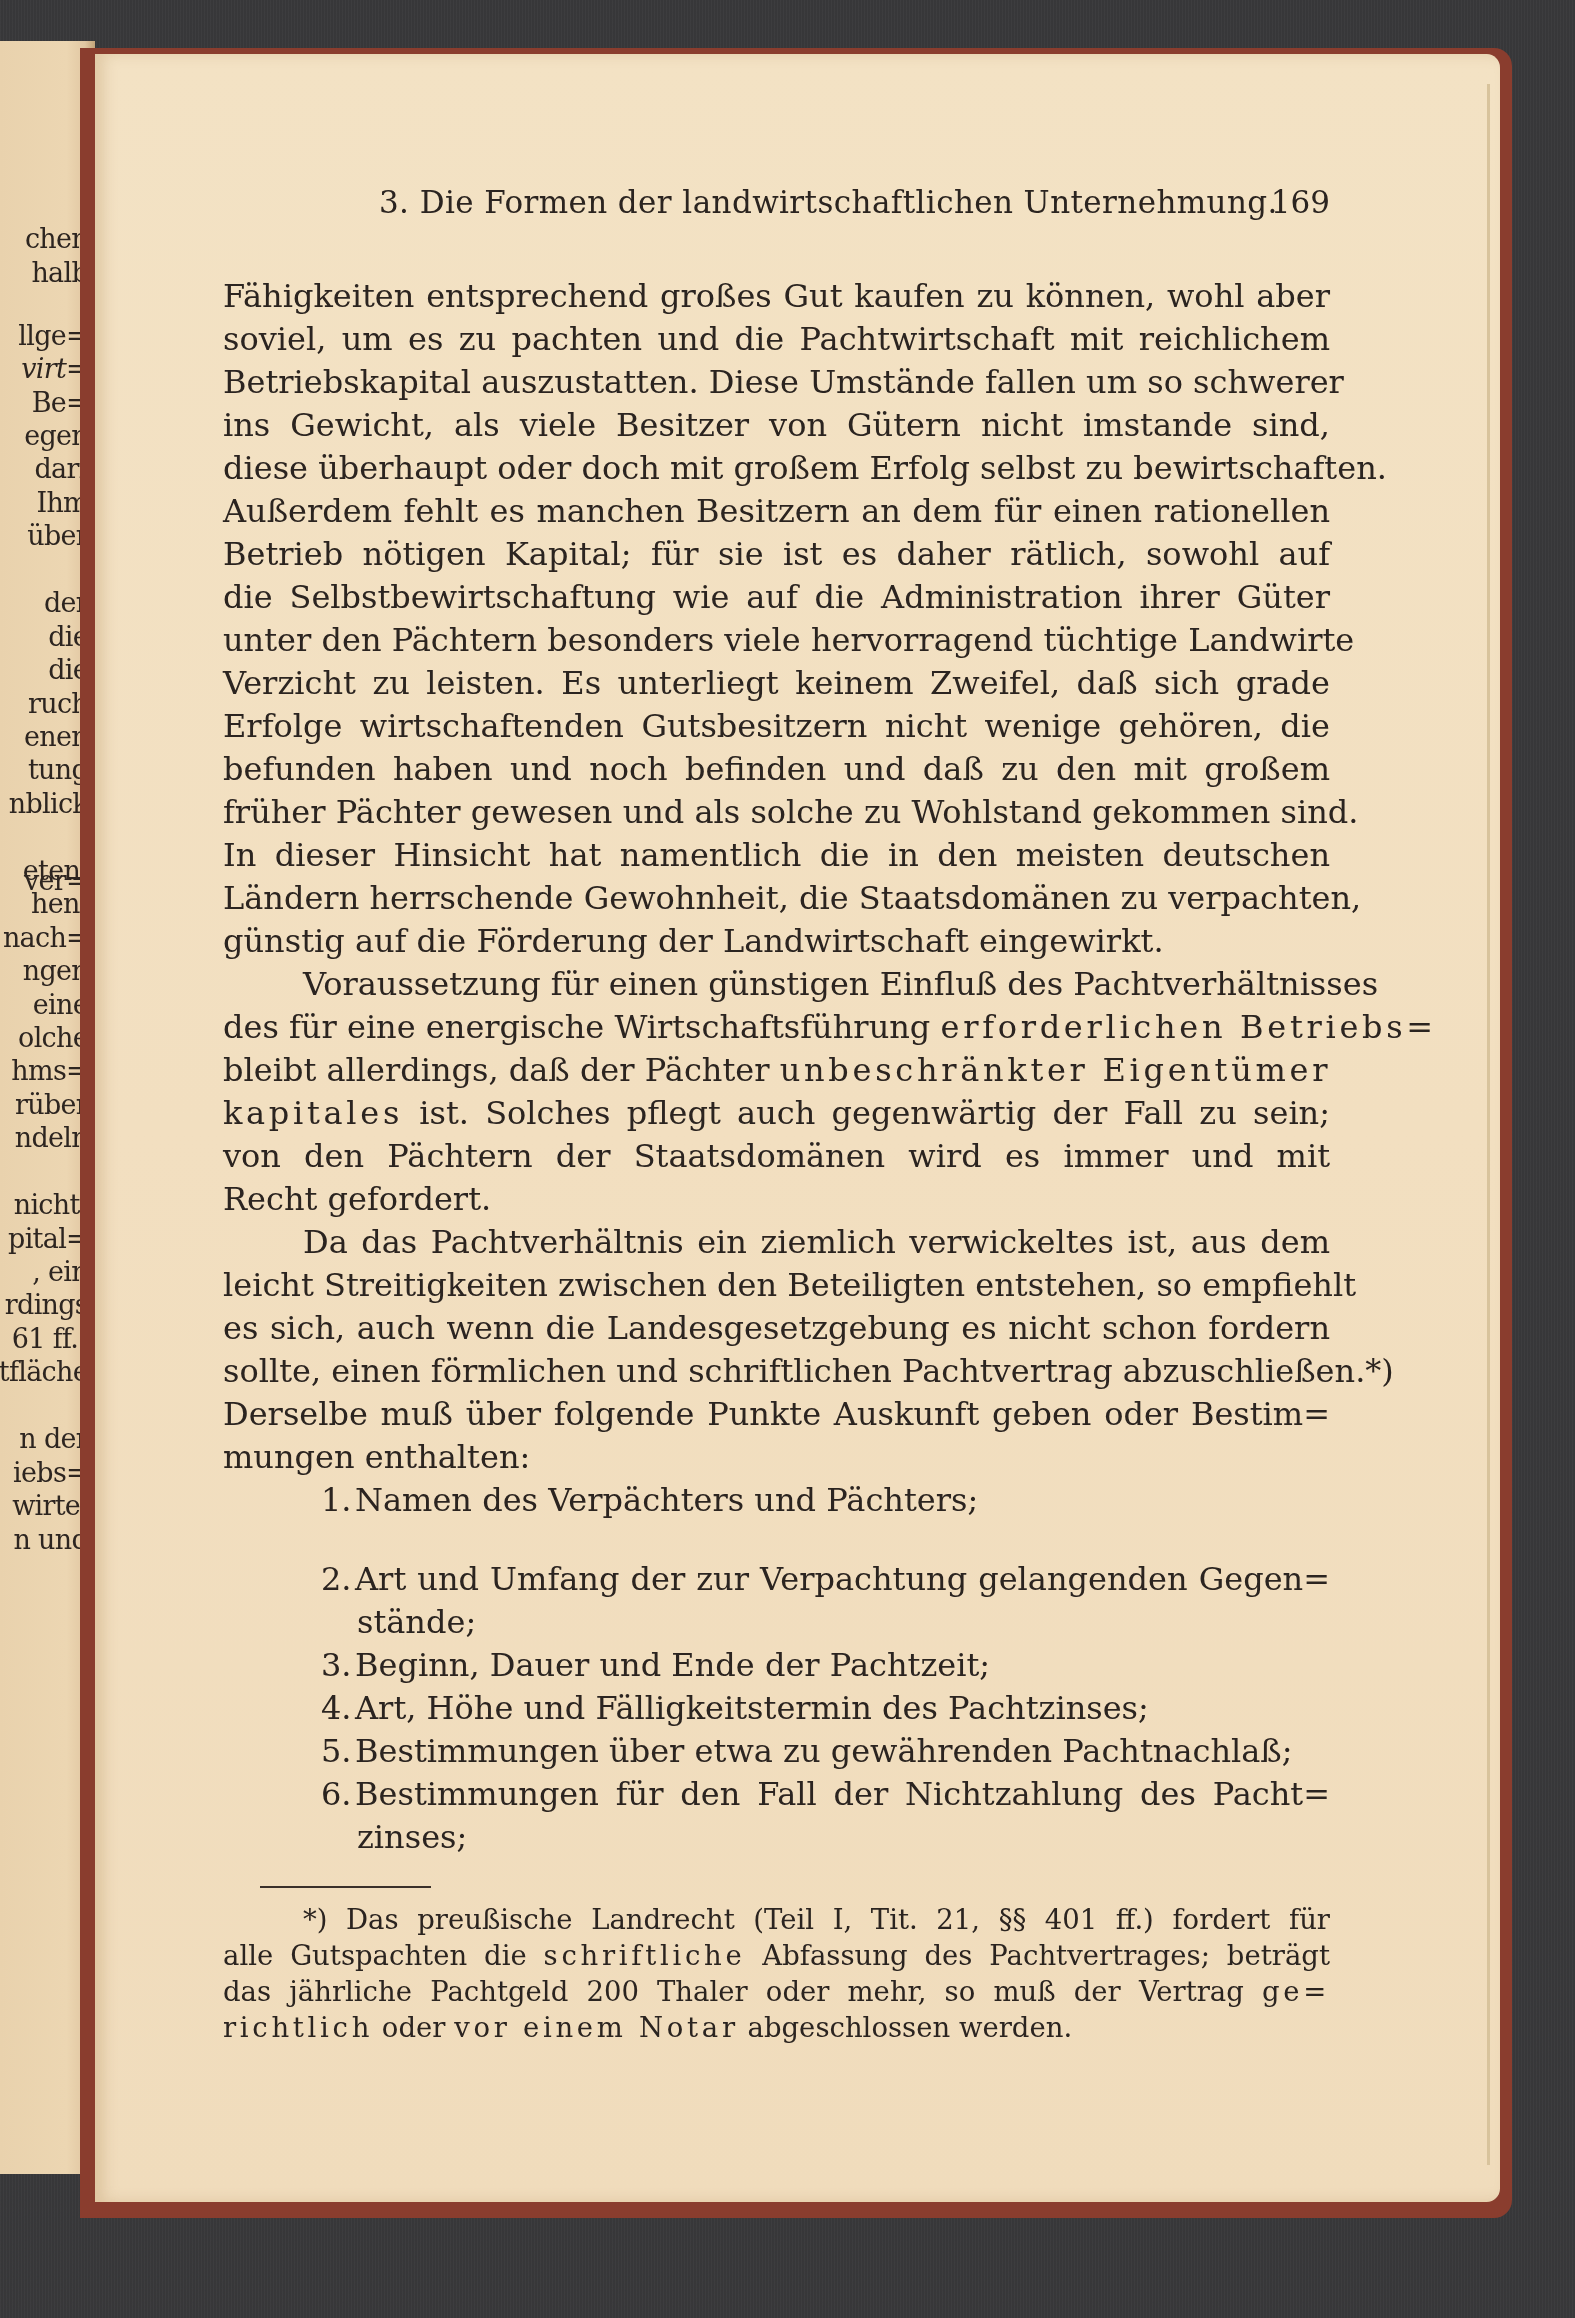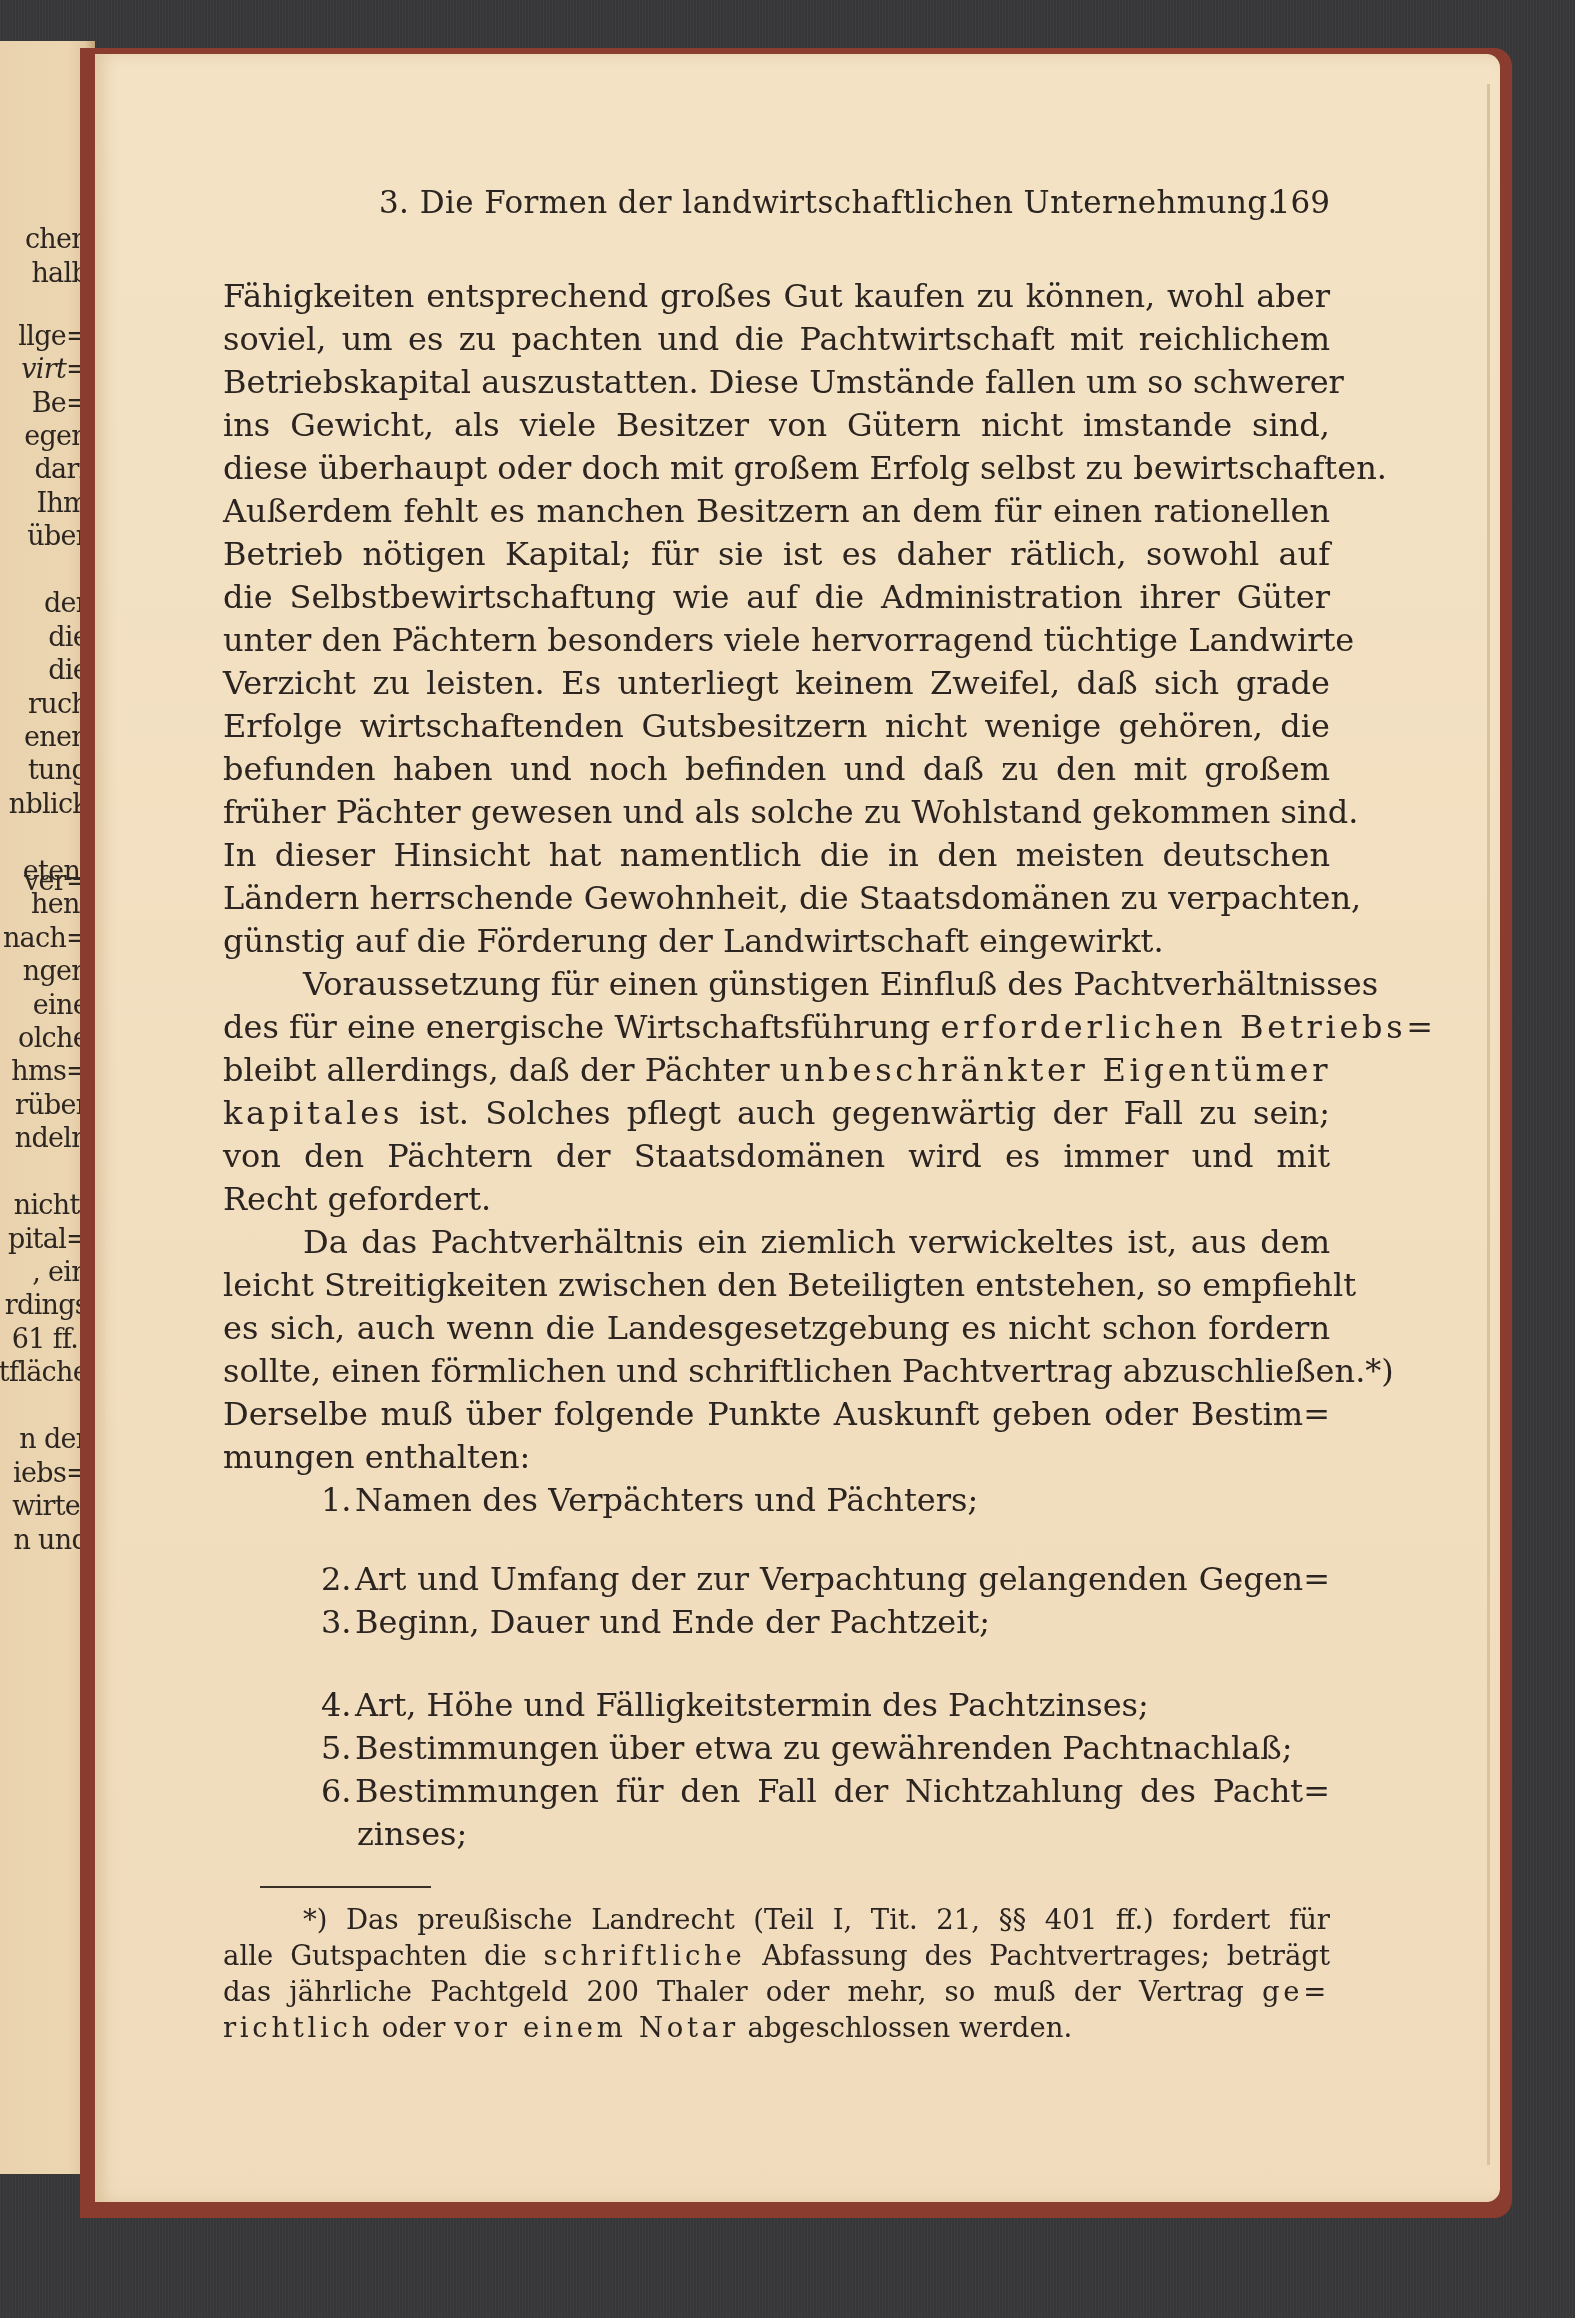--- a/index.html
+++ b/index.html
@@ -157,22 +157,23 @@
     <div class="line "><span>von den Pächtern der Staatsdomänen wird es immer und mit</span></div>
     <div class="line  last"><span>Recht gefordert.</span></div>
     <div class="line  indent"><span>Da das Pachtverhältnis ein ziemlich verwickeltes ist, aus dem</span></div>
     <div class="line "><span>leicht Streitigkeiten zwischen den Beteiligten entstehen, so empfiehlt</span></div>
     <div class="line "><span>es sich, auch wenn die Landesgesetzgebung es nicht schon fordern</span></div>
     <div class="line "><span>sollte, einen förmlichen und schriftlichen Pachtvertrag abzuschließen.*)</span></div>
     <div class="line "><span>Derselbe muß über folgende Punkte Auskunft geben oder Bestim=</span></div>
     <div class="line  last"><span>mungen enthalten:</span></div>
     <div class="line item last" style="text-align-last: left;"><span class="num">1.</span><span>Namen des Verpächters und Pächters;</span></div>
     <div class="line item" style="text-align-last: justify; margin-top: 36px;"><span class="num">2.</span><span>Art und Umfang der zur Verpachtung gelangenden Gegen=</span></div>
+    <div class="line item-cont"><span>stände;</span></div>
     <div class="line item last" style="text-align-last: left;"><span class="num">3.</span><span>Beginn, Dauer und Ende der Pachtzeit;</span></div>
-    <div class="line item last" style="text-align-last: left; margin-top: 40px;"><span class="num">4.</span><span>Art, Höhe und Fälligkeitstermin des Pachtzinses;</span></div>
+    <div class="line item last" style="text-align-last: left;"><span class="num">4.</span><span>Art, Höhe und Fälligkeitstermin des Pachtzinses;</span></div>
     <div class="line item last" style="text-align-last: left;"><span class="num">5.</span><span>Bestimmungen über etwa zu gewährenden Pachtnachlaß;</span></div>
     <div class="line item" style="text-align-last: justify;"><span class="num">6.</span><span>Bestimmungen für den Fall der Nichtzahlung des Pacht=</span></div>
     <div class="line item-cont"><span>zinses;</span></div>
   </div>
 
 <div class="footnote-rule"></div>
 <div class="footnote" id="footnote">
     <div class="line indent"><span>*) Das preußische Landrecht (Teil I, Tit. 21, §§ 401 ff.) fordert für</span></div>
     <div class="line "><span>alle Gutspachten die </span><span class="spaced">schriftliche</span><span> Abfassung des Pachtvertrages; beträgt</span></div>
     <div class="line "><span>das jährliche Pachtgeld 200 Thaler oder mehr, so muß der Vertrag </span><span class="spaced">ge=</span><span></span></div>

